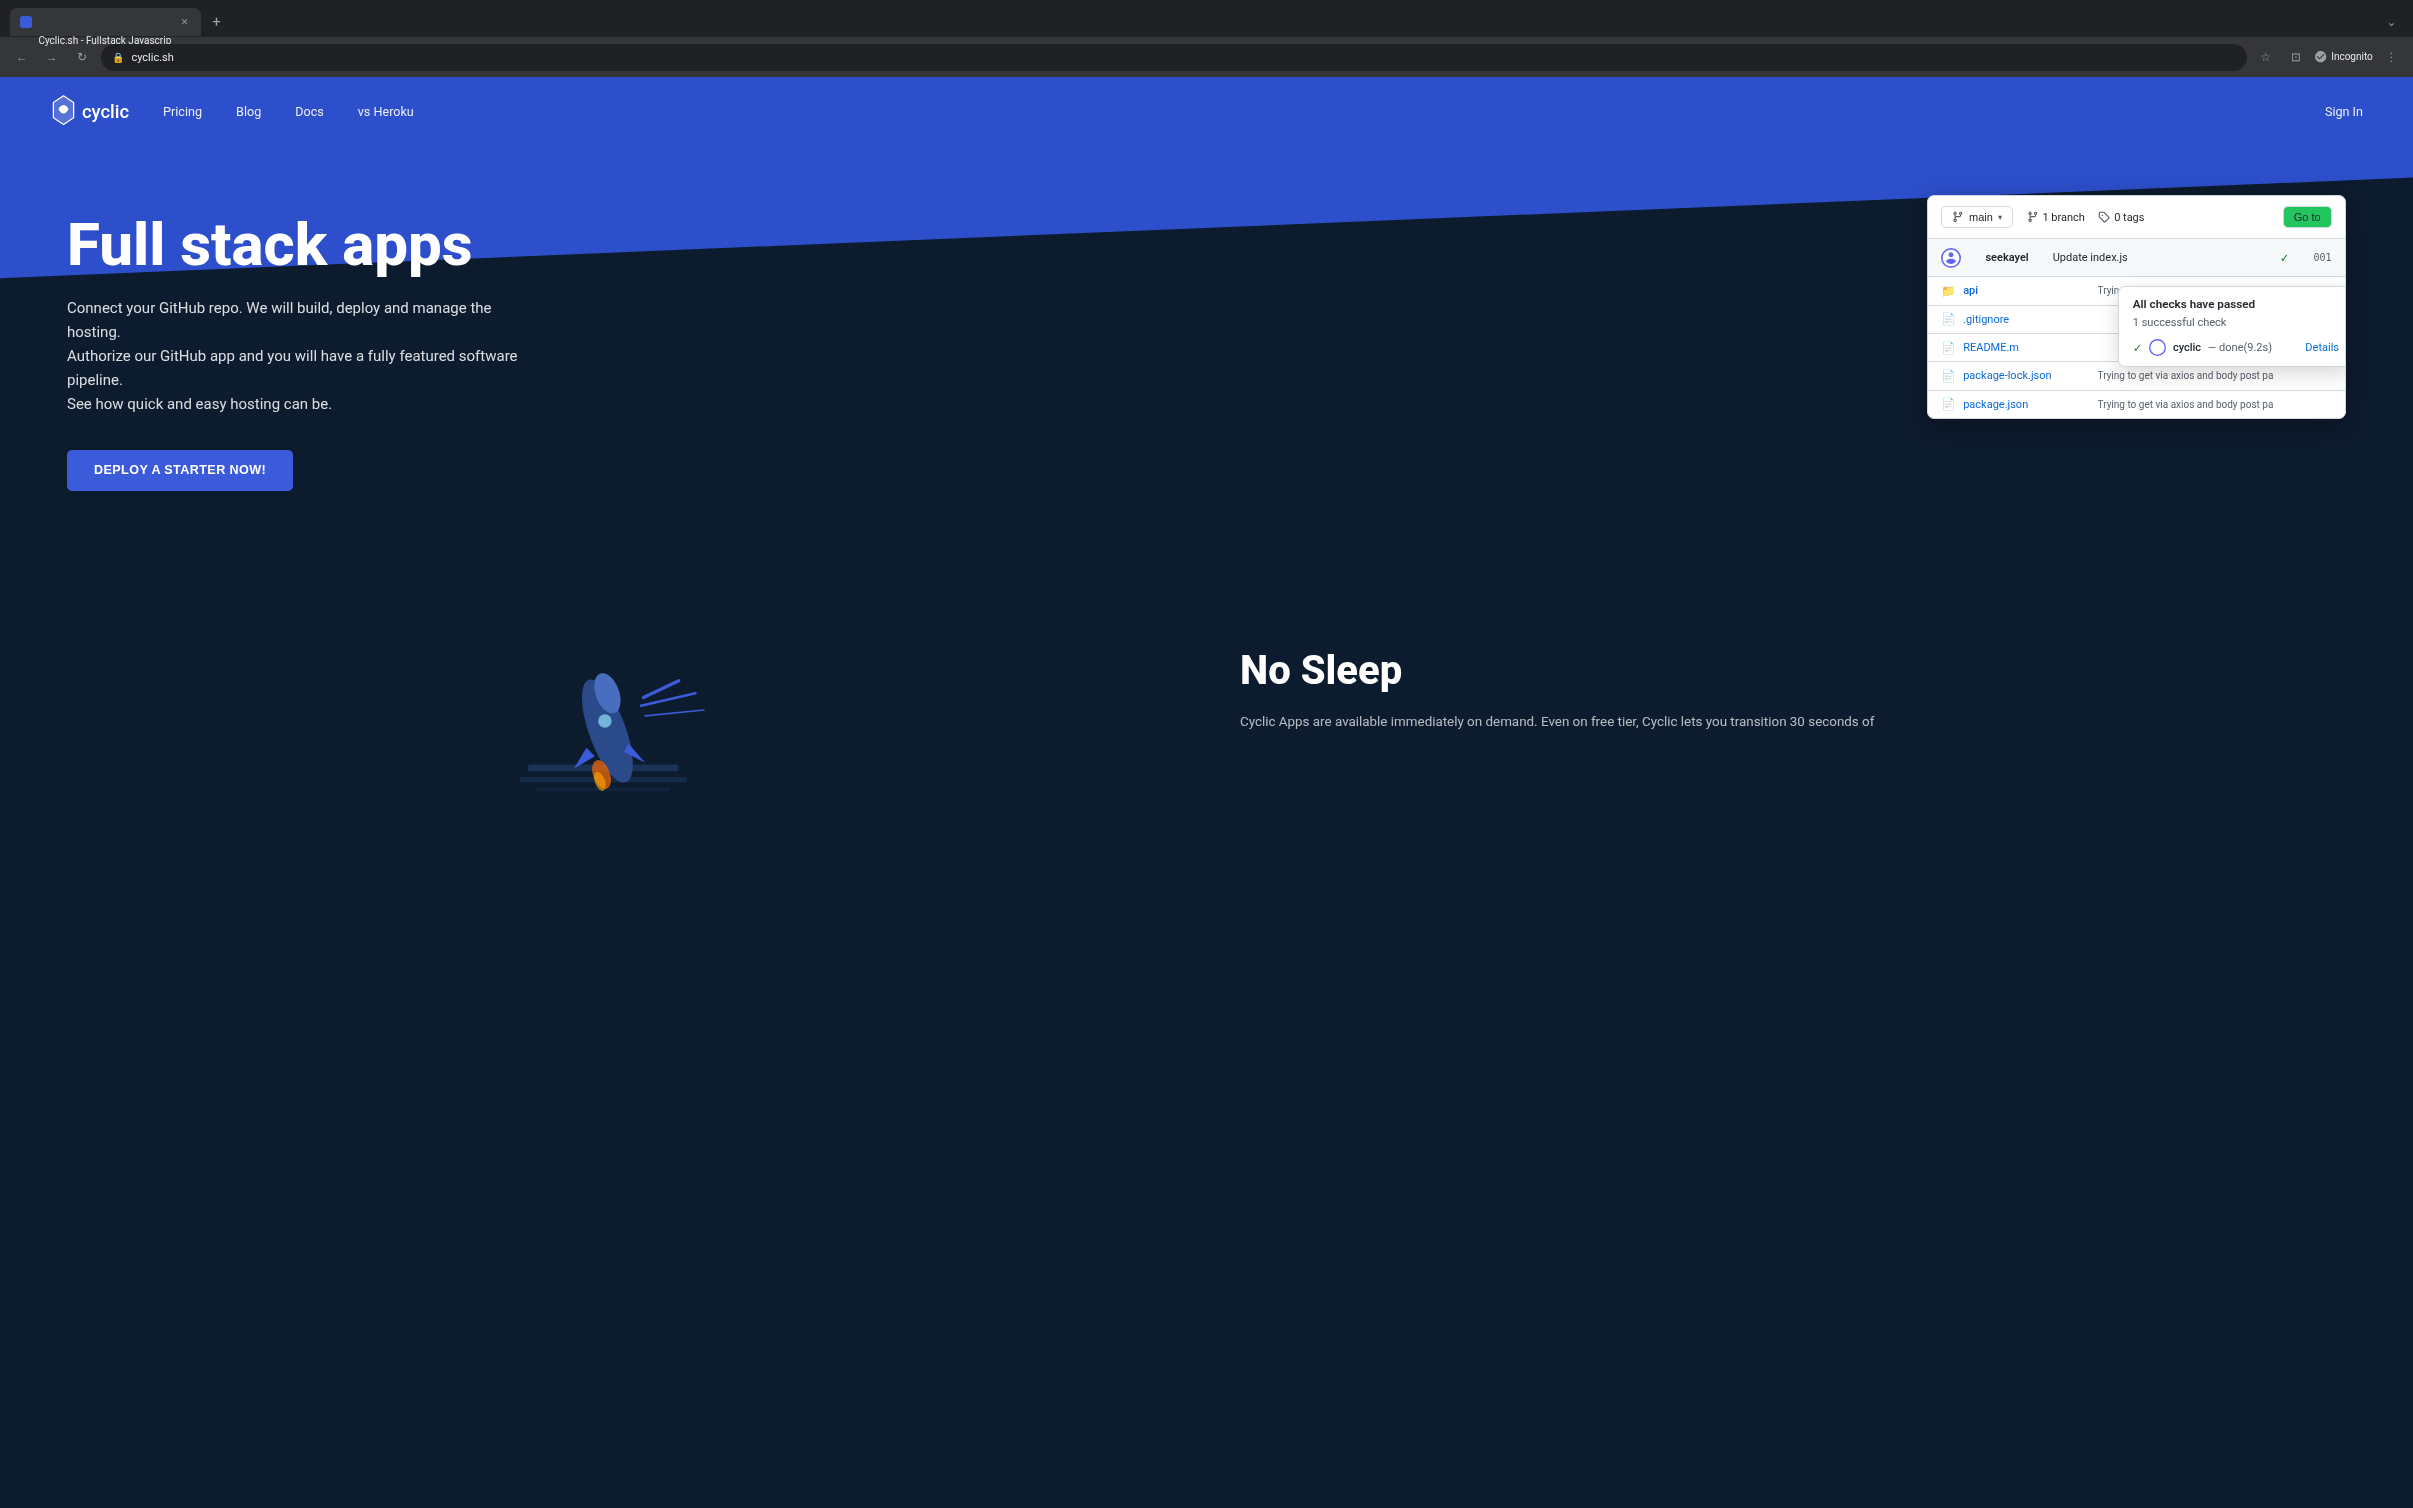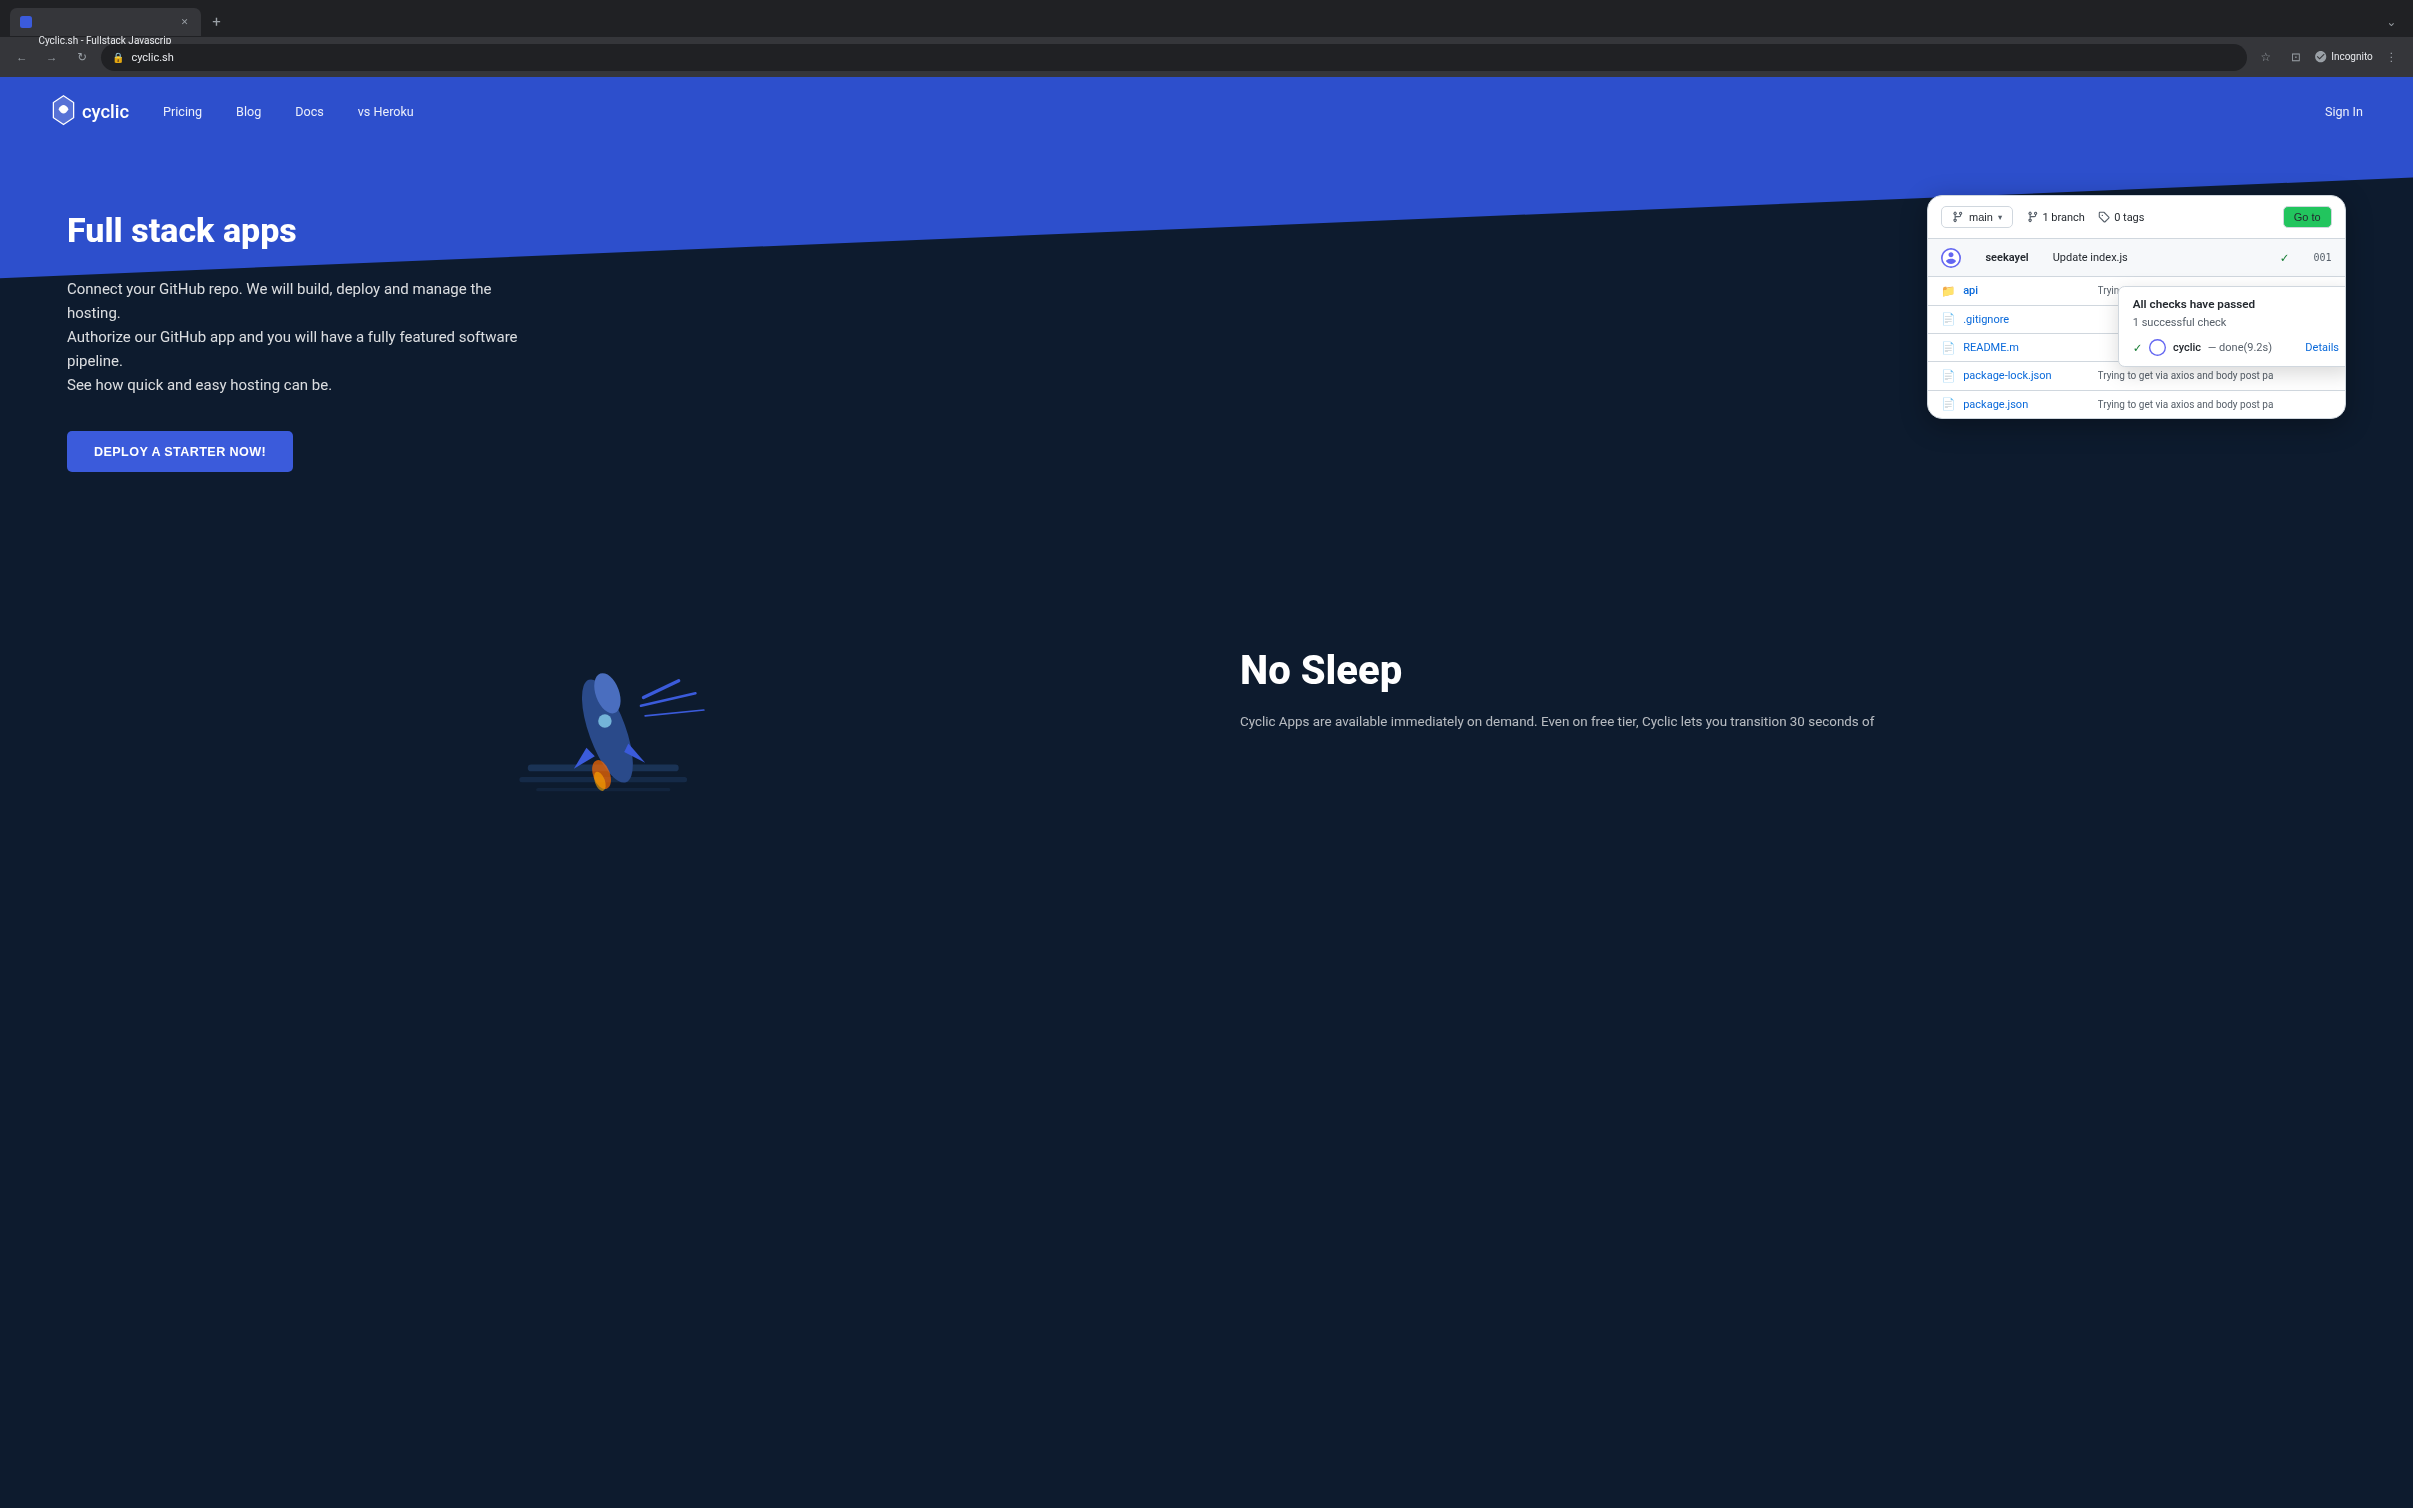--- a/index.html
+++ b/index.html
@@ -205,25 +205,25 @@
       align-items: flex-start;
       padding: 101px 67px 50px;
       gap: 34px;
     }
     .hero-text {
       flex: 1;
       max-width: 469px;
       padding-top: 34px;
     }
     .hero-title {
-      font-size: 34px;
+      font-size: 60px;
       font-weight: 800;
       color: white;
       line-height: 1.1;
-      margin-bottom: 28px;
+      margin-bottom: 18px;
     }
     .hero-subtitle {
       font-size: 15px;
       color: rgba(255,255,255,0.85);
       line-height: 1.6;
       margin-bottom: 34px;
     }
     .cta-button {
       display: inline-block;
       background: #3b5bdb;
@@ -242,21 +242,21 @@
     
     .github-widget-container {
       position: relative;
       flex: 1;
       display: flex;
       justify-content: flex-end;
       padding-top: 17px;
     }
     .github-widget {
       background: white;
-      border-radius: 15px;
+      border-radius: 7px;
       border: 0.8px solid #d0d7de;
       width: 419px;
       box-shadow: 0 6.7px 27px rgba(0,0,0,0.3);
       overflow: hidden;
       position: relative;
     }
     .widget-header {
       display: flex;
       align-items: center;
       padding: 10px 13.4px;

